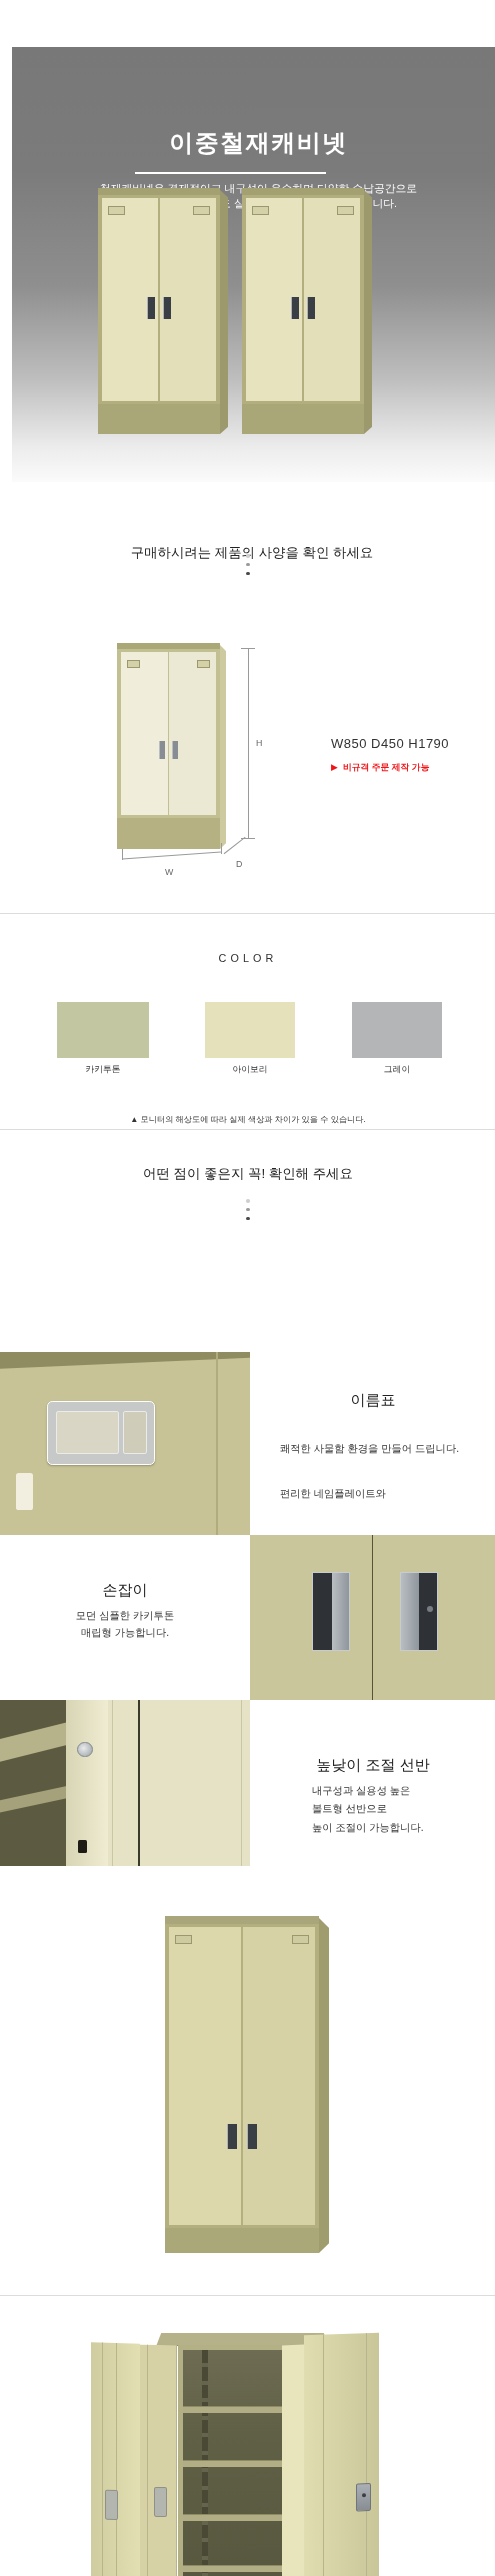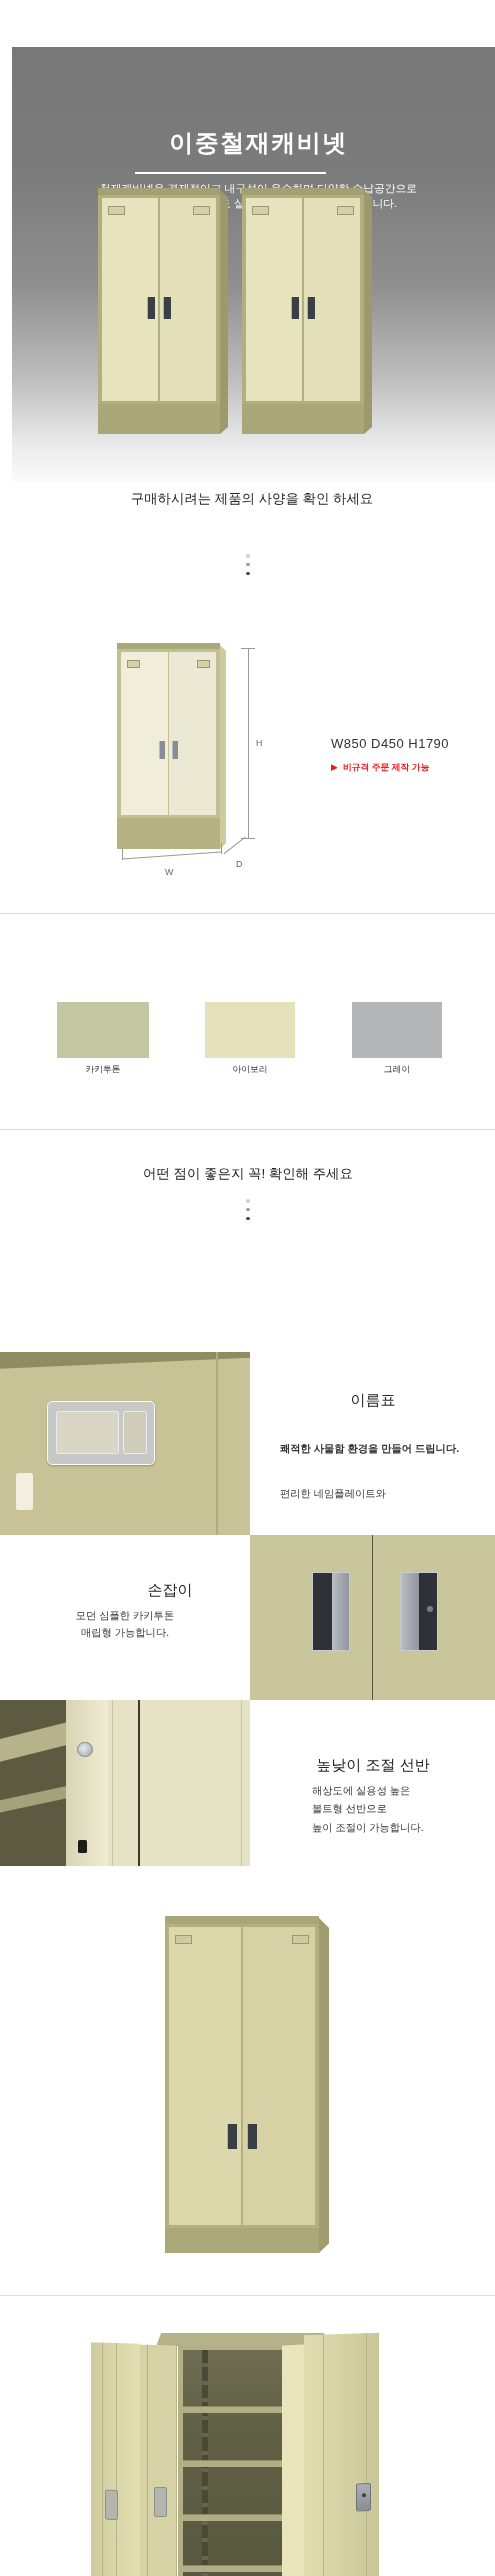--- a/index.html
+++ b/index.html
@@ -166,21 +166,21 @@
         <div class="door dr">
           <div class="vent vr"></div>
           <div class="hdl" style="left:3.1px;top:99px;"></div>
         </div>
       </div>
       <div class="base"></div>
       <div class="side"></div>
     </div>
   </div>
 
-  <div class="abs ctr prompt" style="top:490px;padding-left:8px;">구매하시려는 제품의 사양을 확인 하세요</div>
+  <div class="abs ctr prompt" style="top:544px;padding-left:8px;">구매하시려는 제품의 사양을 확인 하세요</div>
 
   <div class="abs dots" style="top:554px;">
       <i class="k1"></i>
       <i class="k2"></i>
       <i class="k3"></i>
     </div>
 
 
   <div class="cab size-cab">
     <div class="lid"></div>
@@ -209,28 +209,30 @@
   <div class="abs dimline-d"></div>
   <div class="abs dim-label lab-d">D</div>
 
   <div class="abs size-spec">W850 D450 H1790</div>
   <div class="abs size-note">
     <span class="tri">▶</span><span>비규격 주문 제작 가능</span>
   </div>
 
   <div class="abs divider" style="top:913px;"></div>
 
+  <div class="abs ctr sec-label" style="top:952px;">COLOR</div>
 
   <div class="abs swatch sw1" style="background-color: rgb(195, 199, 161);"></div>
   <div class="abs swatch sw2" style="background-color: rgb(229, 225, 187);"></div>
   <div class="abs swatch sw3" style="background-color: rgb(179, 181, 183);"></div>
   <div class="abs sw-label" style="left:57px;width:92px;">카키투톤</div>
   <div class="abs sw-label" style="left:205px;width:90px;">아이보리</div>
   <div class="abs sw-label" style="left:352px;width:90px;">그레이</div>
 
+  <div class="abs ctr monitor-note">▲ 모니터의 해상도에 따라 실제 색상과 차이가 있을 수 있습니다.</div>
 
   <div class="abs divider" style="top:1129px;"></div>
 
   <div class="abs ctr prompt" style="top:1165px;">어떤 점이 좋은지 꼭! 확인해 주세요</div>
   <div class="abs dots" style="top:1199px;">
       <i class="k1"></i>
       <i class="k2"></i>
       <i class="k3"></i>
     </div>
 
@@ -238,23 +240,23 @@
     <div class="topband"></div>
     <div class="edge"></div>
     <div class="plate">
       <div class="win1"></div>
       <div class="win2"></div>
     </div>
     <div class="hinge"></div>
   </div>
   <div class="abs feat-title" style="left:250px;width:246px;top:1391px;text-align:center;">이름표</div>
   <div class="abs feat-line" style="left:280px;top:1485px;">편리한 네임플레이트와</div>
-  <div class="abs feat-line" style="left:280px;top:1440px;font-weight:bold;">쾌적한 사물함 환경을 만들어 드립니다.</div>
-
-  <div class="abs feat-title" style="left:0;width:250px;top:1581px;text-align:center;padding-left:45px;">손잡이</div>
+  <div class="abs feat-line" style="left:280px;top:1440px;">쾌적한 사물함 환경을 만들어 드립니다.</div>
+
+  <div class="abs feat-title" style="left:0;width:250px;top:1581px;text-align:center;">손잡이</div>
   <div class="abs feat-line" style="left:0;width:250px;top:1607px;text-align:center;">모던 심플한 카키투톤</div>
   <div class="abs feat-line" style="left:0;width:250px;top:1624px;text-align:center;">매립형 가능합니다.</div>
   <div class="abs feat-photo ph2">
     <div class="gap"></div>
     <div class="hrec h1">
         <div class="m"></div>
       </div>
     <div class="hrec h2">
         <div class="m"></div>
         <div class="key"></div>
@@ -268,21 +270,21 @@
       <div class="pl" style="left:4.1px;"></div>
       <div class="pl" style="left:133px;"></div>
     </div>
     <div class="edge"></div>
     <div class="frame">
       <div class="screw"></div>
       <div class="slot"></div>
     </div>
   </div>
   <div class="abs feat-title" style="left:250px;width:246px;top:1756px;text-align:center;">높낮이 조절 선반</div>
-  <div class="abs feat-line" style="left:312px;top:1782px;">해상도에 실용성 높은</div>
+  <div class="abs feat-line" style="left:312px;top:1782px;">내구성과 실용성 높은</div>
   <div class="abs feat-line" style="left:312px;top:1800px;">볼트형 선반으로</div>
   <div class="abs feat-line" style="left:312px;top:1819px;">높이 조절이 가능합니다.</div>
 
   <div class="cab big-cab">
     <div class="lid"></div>
     <div class="body">
       <div class="door dl">
         <div class="vent vl"></div>
         <div class="hdl" style="right:4.1px;top:197px;"></div>
       </div>

